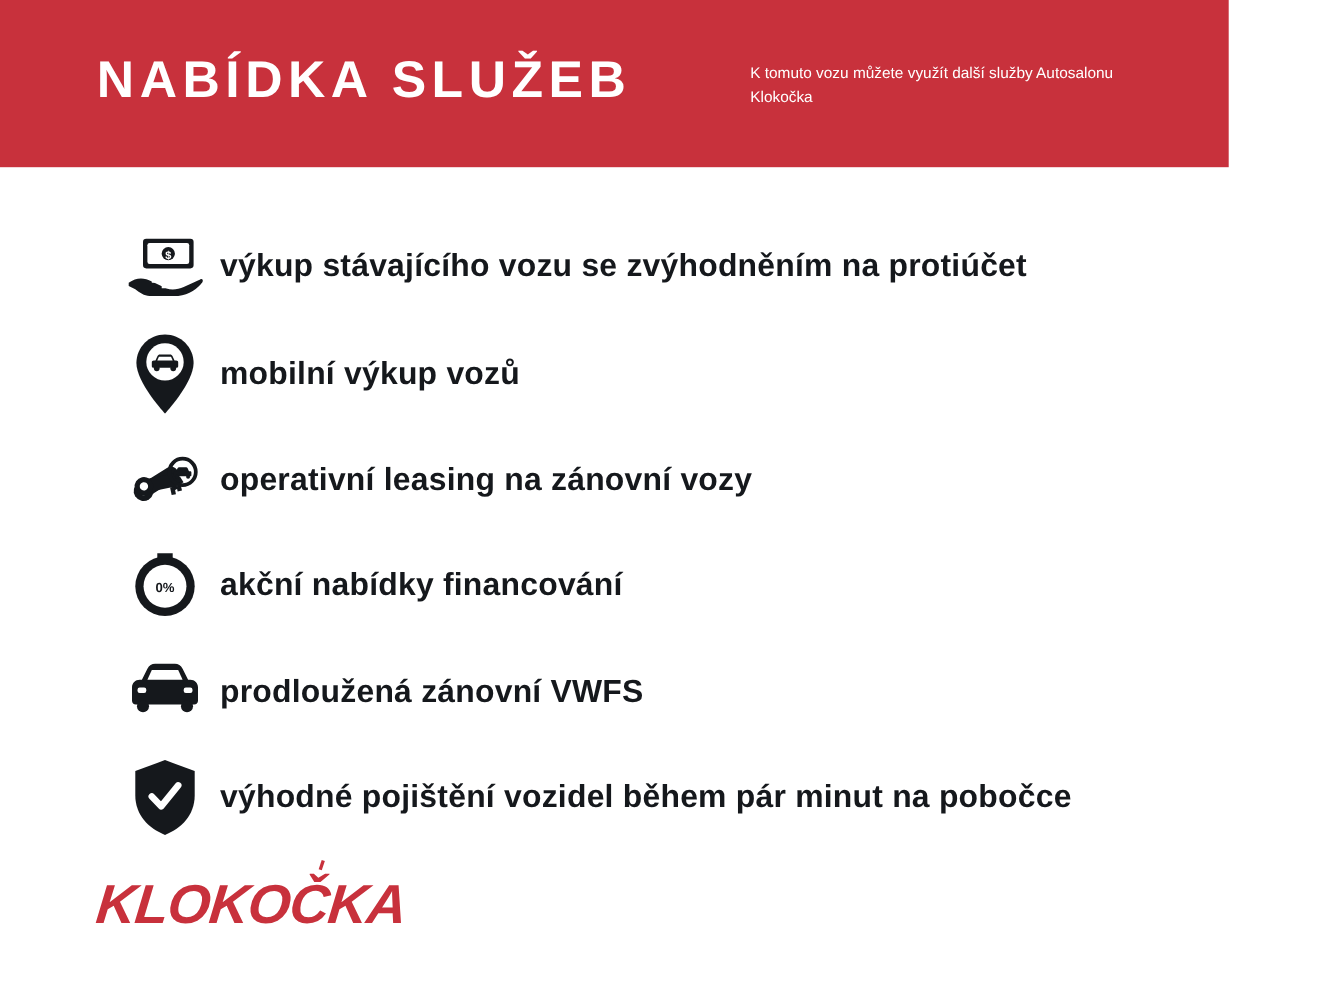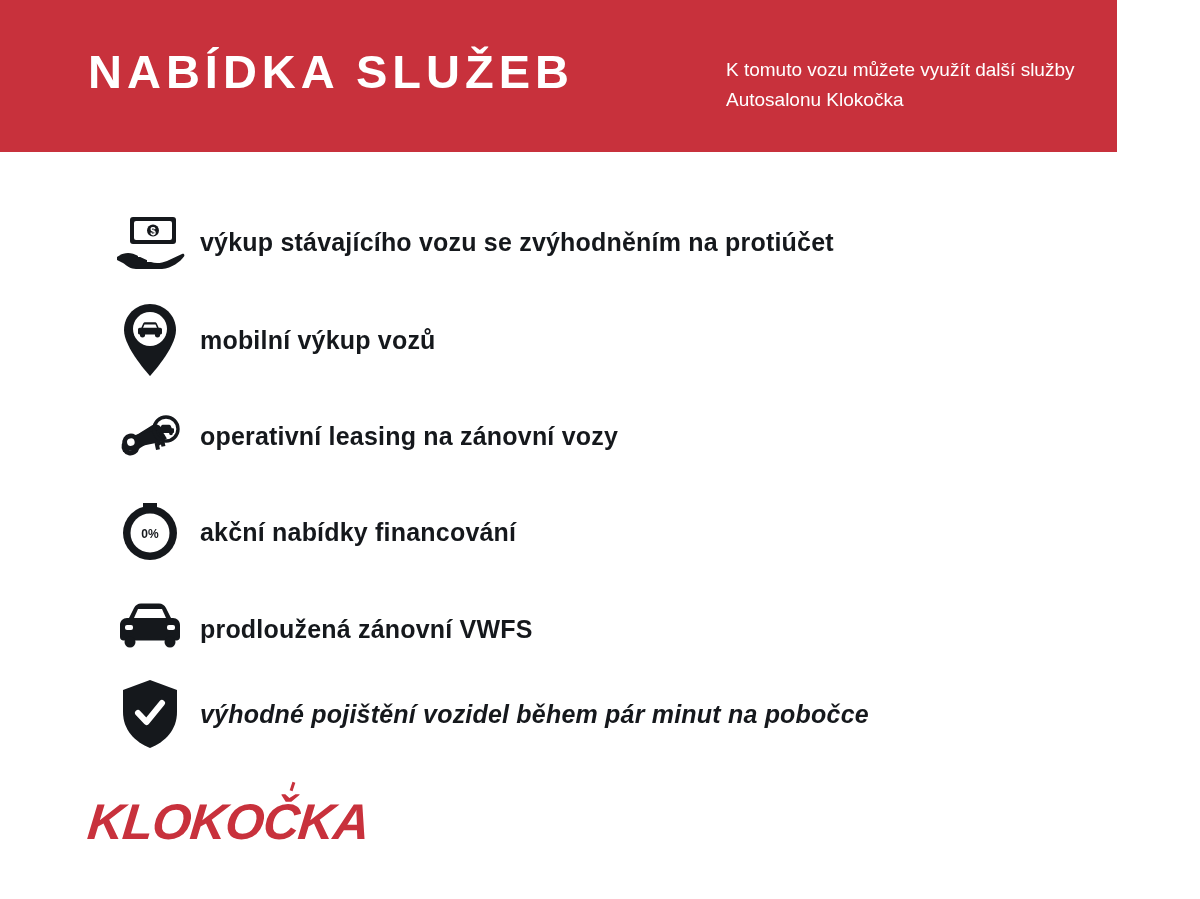--- a/index.html
+++ b/index.html
@@ -38,25 +38,25 @@
     top: 46px;
     color: #ffffff;
     font-size: 47px;
     font-weight: bold;
     letter-spacing: 5px;
     line-height: 1.1;
     white-space: nowrap;
   }
   .banner-sub {
     position: absolute;
-    left: 726px;
+    left: 682px;
     top: 55px;
     width: 390px;
     color: #ffffff;
-    font-size: 19px;
+    font-size: 14px;
     font-weight: normal;
     line-height: 1.6;
   }
 
   
   .services {
     position: absolute;
     left: 0;
     top: 152px;
     width: 1200px;
@@ -71,33 +71,33 @@
   .service-icon {
     width: 76px;
     min-width: 76px;
     height: 76px;
     display: flex;
     align-items: center;
     justify-content: center;
   }
   .service-label {
     margin-left: 12px;
-    font-size: 25px;
+    font-size: 29px;
     font-weight: bold;
     color: #15181c;
     letter-spacing: 0.2px;
     white-space: nowrap;
   }
 
   .r0 { top: 50px; }
   .r1 { top: 148px; align-items: center; }
   .r2 { top: 244px; justify-content: center; }
   .r3 { top: 340px; }
   .r4 { top: 437px; }
-  .r5 { top: 522px; font-style: italic; }
+  .r5 { top: 533px; }
 
   
   .logo {
     position: absolute;
     left: 88px;
     top: 793px;
     color: #c8313c;
     font-size: 50px;
     font-weight: bold;
     letter-spacing: -1px;

